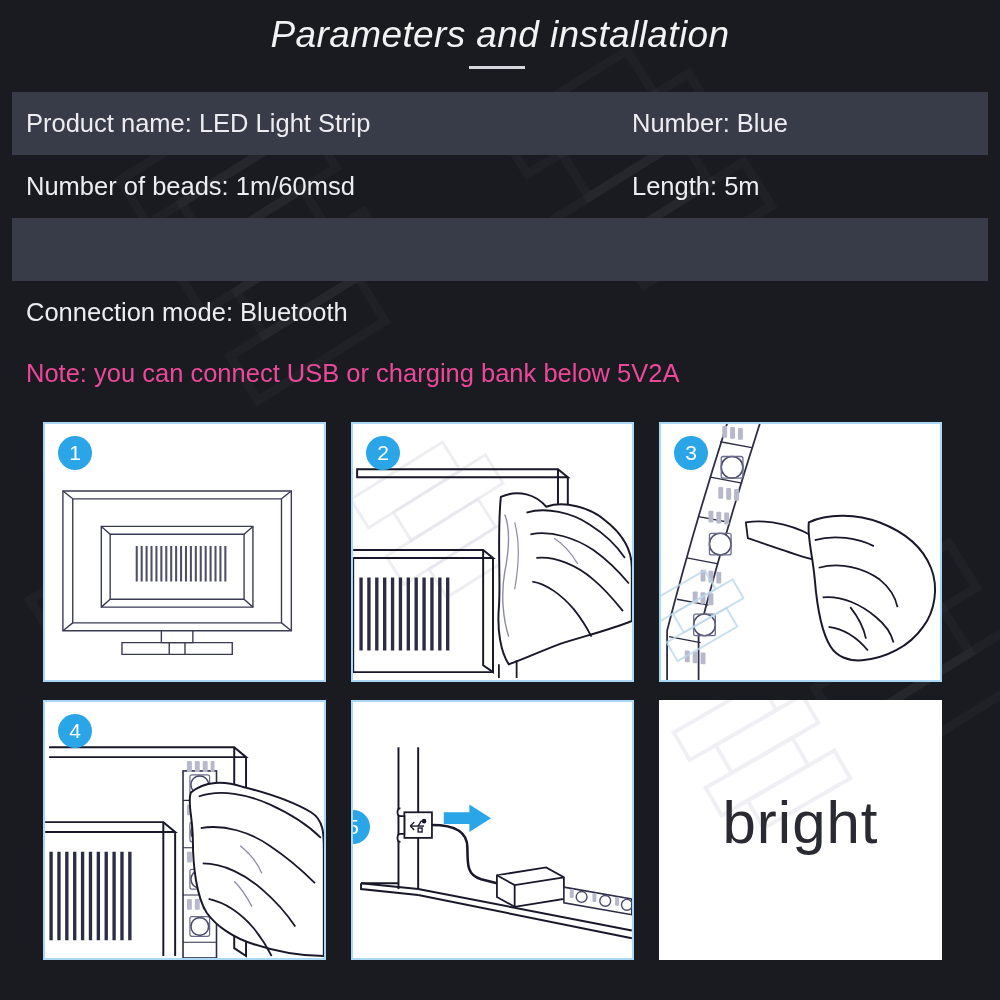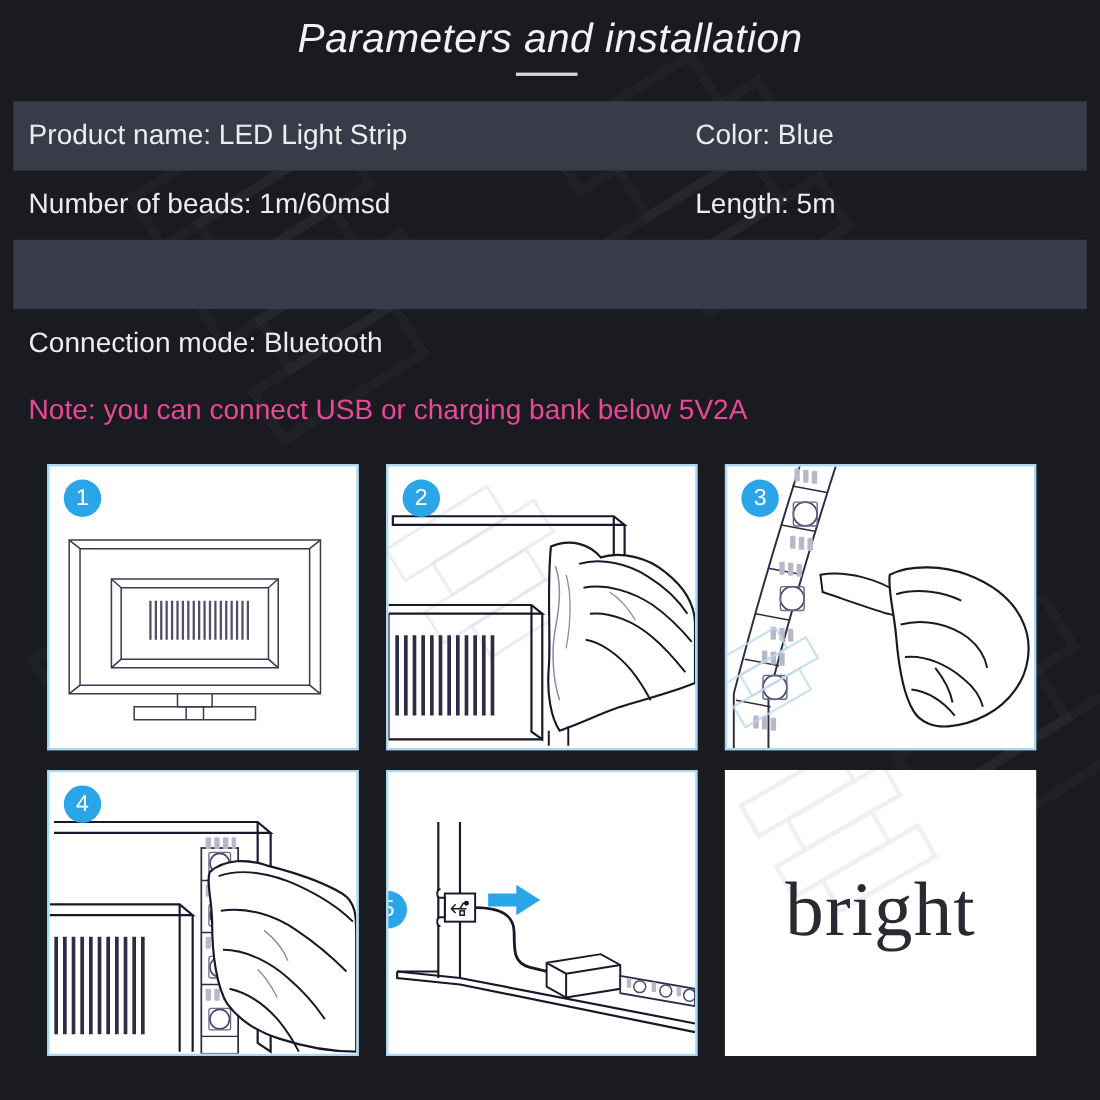--- a/index.html
+++ b/index.html
@@ -112,23 +112,23 @@
   .badge.p1 { left:13px; top:12px; }
   .badge.p2 { left:13px; top:12px; }
   .badge.p3 { left:13px; top:12px; }
   .badge.p4 { left:13px; top:12px; }
   .badge.p5 { left:-17px; top:108px; }
 
   .bright-word {
     position:absolute;
     left:0; right:0; top:88px;
     text-align:center;
-    font-size:70px;
+    font-size:60px;
     color:#2a2a33;
-    font-family:Liberation Serif, serif;
+    font-family:Liberation Sans, sans-serif;
     font-weight:400;
     letter-spacing:1px;
   }
 
   .wm-panel { position:absolute; inset:0; pointer-events:none; opacity:.55; }
 </style>
 </head>
 <body>
 
 <svg id="watermark" viewBox="0 0 1000 1000" preserveAspectRatio="none">
@@ -161,21 +161,21 @@
 
 <div id="title-block">
   <div id="page-title">Parameters and installation</div>
   <div id="title-underline"></div>
 </div>
 
 <div id="spec-table">
 
   <div class="spec-row band">
     <span class="spec-cell left">Product name:  LED Light Strip</span>
-    <span class="spec-cell right">Color:  Blue</span>
+    <span class="spec-cell right">Number:  Blue</span>
   </div>
 
   <div class="spec-row">
     <span class="spec-cell left">Number of beads: 1m/60msd</span>
     <span class="spec-cell right">Length:  5m</span>
   </div>
 
   <div class="spec-row band">
   </div>
 

